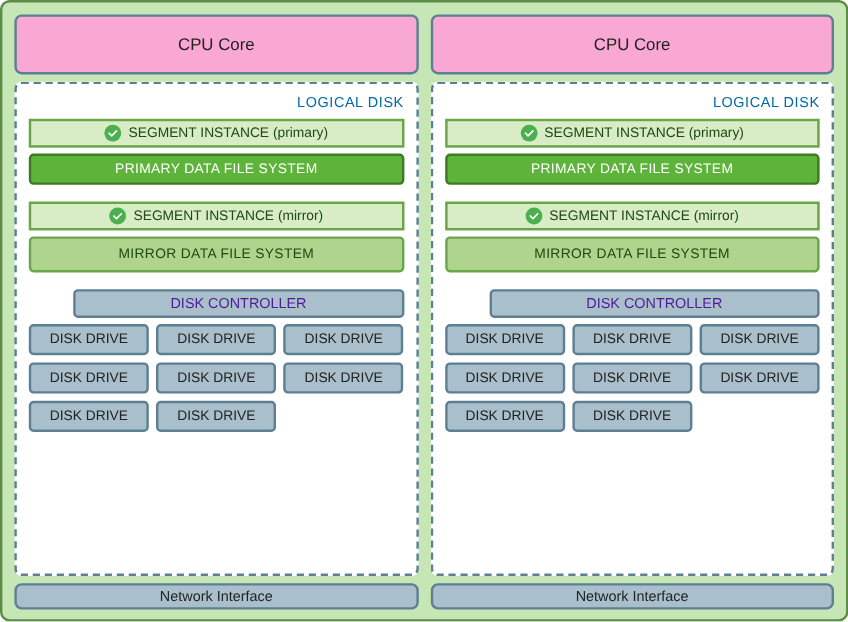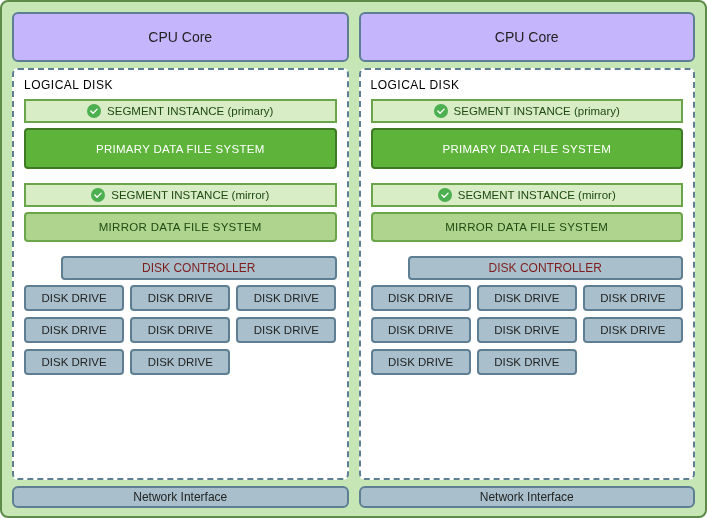--- a/index.html
+++ b/index.html
@@ -17,21 +17,21 @@
     border: 2px solid #5e8c48;
     border-radius: 8px;
     padding: 10px 10px 8px 10px;
     display: flex;
     flex-direction: column;
     gap: 6px;
   }
   .row { display: flex; gap: 10px; }
   .cpu {
     flex: 1;
-    background: #c4b5fd;
+    background: #f9a8d4;
     border: 2px solid #5e7f93;
     border-radius: 6px;
     height: 50px;
     display: flex;
     align-items: center;
     justify-content: center;
     font-size: 14px;
     color: #222;
   }
   .ram {
@@ -50,24 +50,24 @@
     flex: 1;
     background: #ffffff;
     border: 2px dashed #5e7f93;
     border-radius: 6px;
     padding: 6px 10px 10px 10px;
     display: flex;
     flex-direction: column;
     gap: 5px;
   }
   .logical-title {
-    text-align: left;
+    text-align: right;
     font-size: 12px;
     letter-spacing: 0.5px;
-    color: #000000;
+    color: #0369a1;
     padding: 2px 0 2px 0;
   }
   .seg {
     background: #d8ecc5;
     border: 2px solid #6aa54a;
     border-radius: 0;
     height: 24px;
     display: flex;
     align-items: center;
     justify-content: center;
@@ -81,21 +81,21 @@
     border-radius: 50%;
     background: #4caf50;
     display: inline-flex;
     align-items: center; justify-content: center;
   }
   .seg .check svg { width: 10px; height: 10px; }
   .primary-fs {
     background: #5eb43a;
     border: 2px solid #3d7a23;
     border-radius: 4px;
-    height: 41px;
+    height: 26px;
     display: flex;
     align-items: center;
     justify-content: center;
     font-size: 11.5px;
     color: #fff;
     letter-spacing: 0.3px;
   }
   .mirror-fs {
     background: #aed48d;
     border: 2px solid #6aa54a;
@@ -111,21 +111,21 @@
   .spacer { height: 4px; }
   .disk-ctrl {
     background: #a9c0cc;
     border: 2px solid #5e7f93;
     border-radius: 4px;
     height: 24px;
     display: flex;
     align-items: center;
     justify-content: center;
     font-size: 12px;
-    color: #7f1d1d;
+    color: #4c1d95;
     margin-left: 37px;
   }
   .drives {
     display: grid;
     grid-template-columns: 1fr 1fr 1fr;
     grid-template-rows: repeat(4, 1fr);
     gap: 6px;
   }
   .drive {
     background: #a9c0cc;

